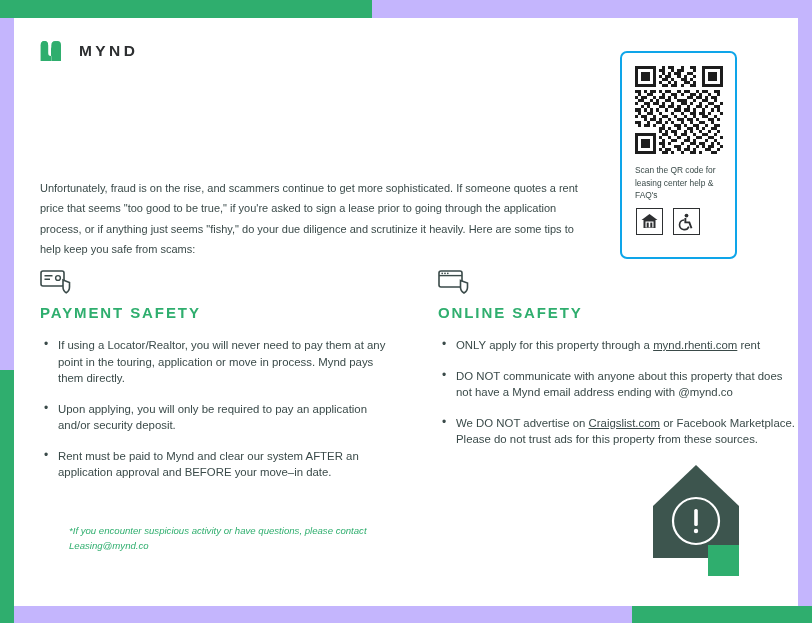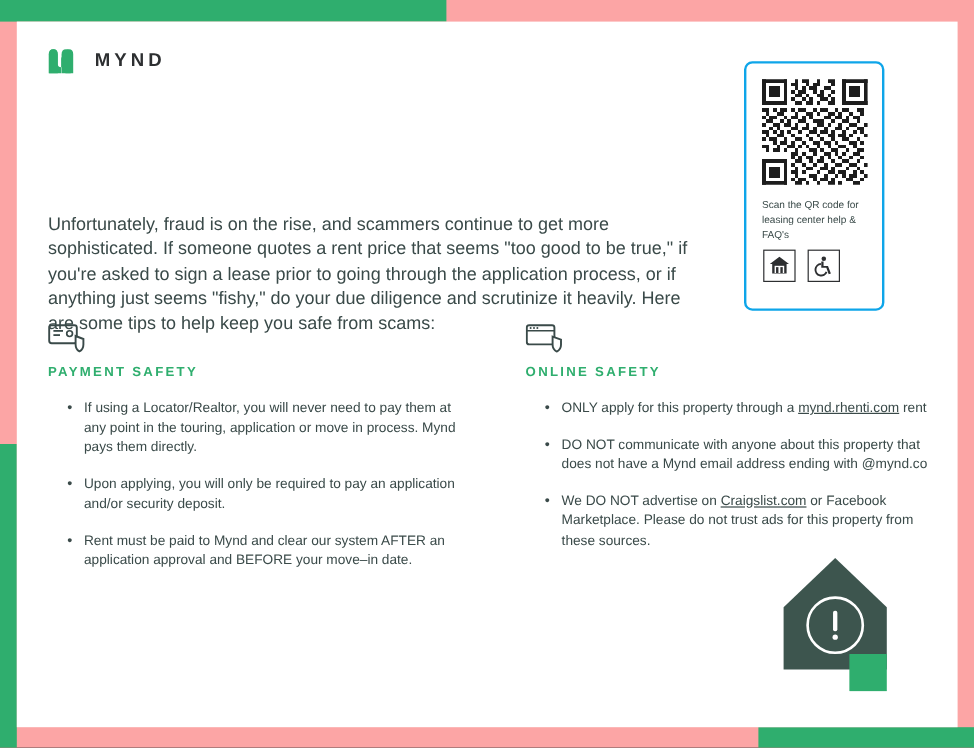--- a/index.html
+++ b/index.html
@@ -12,21 +12,21 @@
     height: 623px;
     overflow: hidden;
     font-family: "Liberation Sans", sans-serif;
     position: relative;
   }
 
   
   .bg-root {
     position: absolute;
     inset: 0;
-    background: #fca5a5;
+    background: #c4b5fd;
   }
   .bg-green-top {
     position: absolute;
     left: 0;
     top: 0;
     width: 372px;
     height: 18px;
     background: #2fae6e;
   }
   .bg-green-left {
@@ -88,21 +88,21 @@
     color: #2d3c3a;
     letter-spacing: 0.1px;
   }
 
   
   .intro {
     position: absolute;
     left: 26px;
     top: 160px;
     width: 548px;
-    font-size: 15px;
+    font-size: 11px;
     line-height: 20.4px;
     color: #3a4a49;
   }
 
   
   .qr-panel {
     position: absolute;
     left: 606px;
     top: 33px;
     width: 113px;
@@ -157,29 +157,29 @@
     position: absolute;
     left: 424px;
     top: 250px;
     width: 360px;
   }
   .sec-icon {
     height: 26px;
     margin-bottom: 10px;
   }
   .sec-title {
-    font-size: 11px;
+    font-size: 15px;
     font-weight: bold;
     letter-spacing: 1.9px;
     color: #2fae6e;
     margin-bottom: 16px;
   }
   ul.tips {
     list-style: none;
-    margin: 12px;
+    margin: 0;
     padding: 0;
   }
   ul.tips li {
     position: relative;
     padding-left: 18px;
     margin-bottom: 14px;
     font-size: 11.4px;
     line-height: 16.5px;
     color: #3a4a49;
   }
@@ -516,20 +516,21 @@
         </svg>
       </div>
       <div class="sec-title">ONLINE SAFETY</div>
       <ul class="tips">
         <li><span>ONLY apply for this property through a </span><a class="link" href="#">mynd.rhenti.com</a><span> rent</span></li>
         <li>DO NOT communicate with anyone about this property that does not have a Mynd email address ending with @mynd.co</li>
         <li><span>We DO NOT advertise on </span><a class="link" href="#">Craigslist.com</a><span> or Facebook Marketplace. Please do not trust ads for this property from these sources.</span></li>
       </ul>
     </div>
 
+    <div class="footnote">*If you encounter suspicious activity or have questions, please contact Leasing@mynd.co</div>
 
     <div class="house">
       <svg width="120" height="118" viewBox="0 0 120 118">
         <path d="M13 48 L56 7 L99 48 L99 100 L13 100 Z" fill="#3d554e"></path>
         <circle cx="56" cy="63" r="23" fill="none" stroke="#ffffff" stroke-width="2.2"></circle>
         <rect x="54.2" y="51" width="3.6" height="17" rx="1.6" fill="#ffffff"></rect>
         <circle cx="56" cy="73" r="2.2" fill="#ffffff"></circle>
         <path d="M68 118 L68 87 L99 118 Z" fill="#2fae6e"></path>
         <path d="M68 87 L99 87 L99 118 L68 118 Z" fill="#2fae6e"></path>
       </svg>

